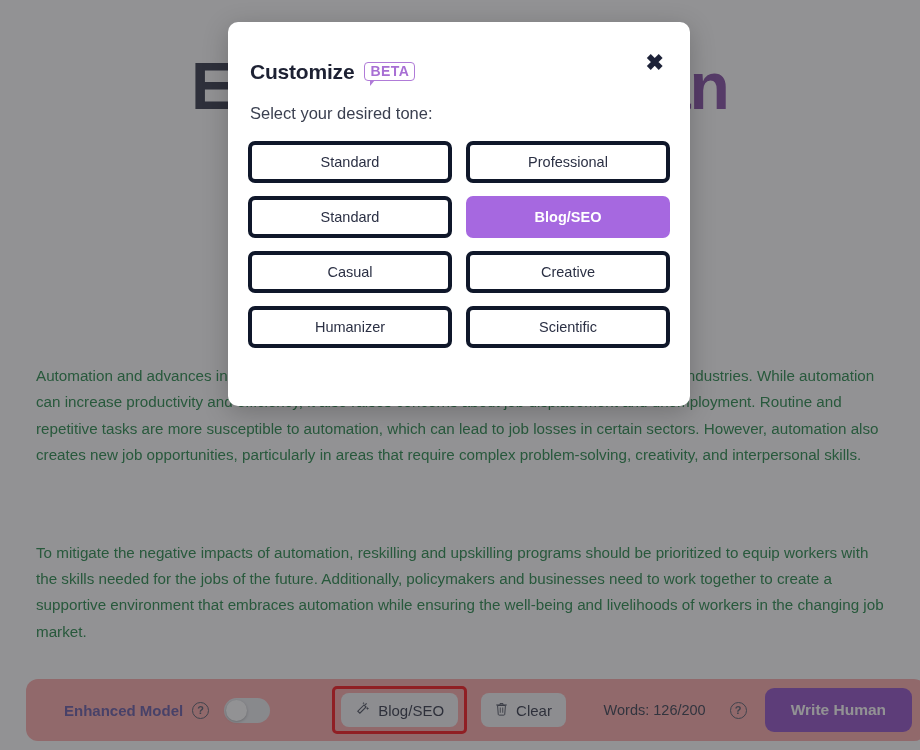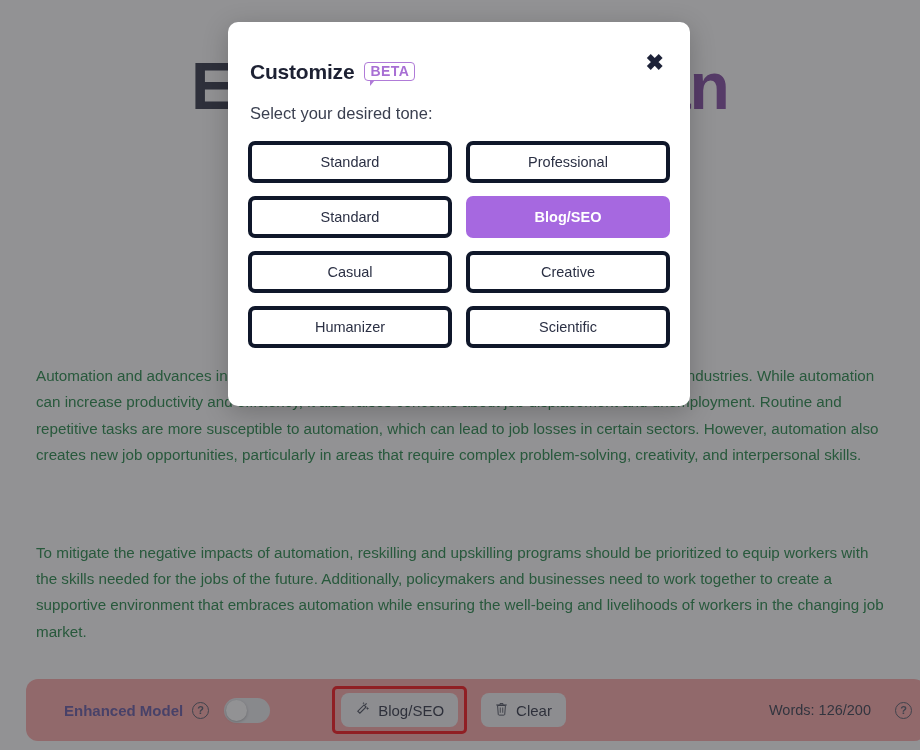--- a/index.html
+++ b/index.html
@@ -281,20 +281,21 @@
           </span>
           <span>Clear</span>
         </div>
       </div>
 
       <div class="tb-right">
         <div class="words">
           <span>Words: 126/200</span>
           <span class="help-ico">?</span>
         </div>
+        <button class="write-btn">Write Human</button>
       </div>
 
     </div>
   </div>
 
   <div class="overlay"></div>
 
   <div class="modal">
 
     <div class="modal-title-row">

